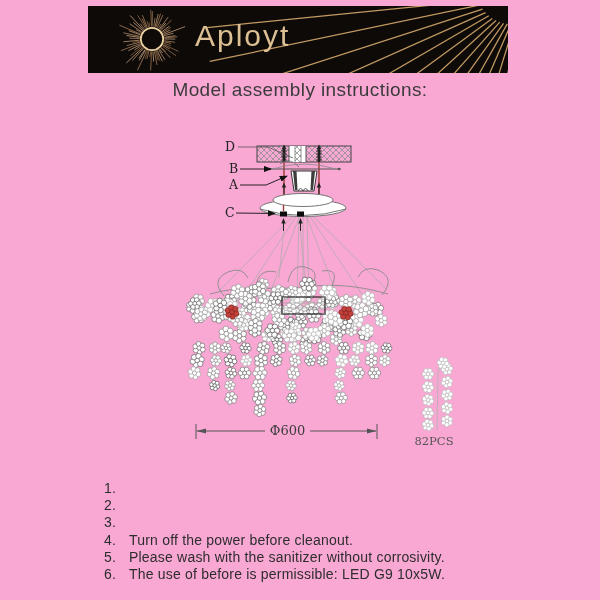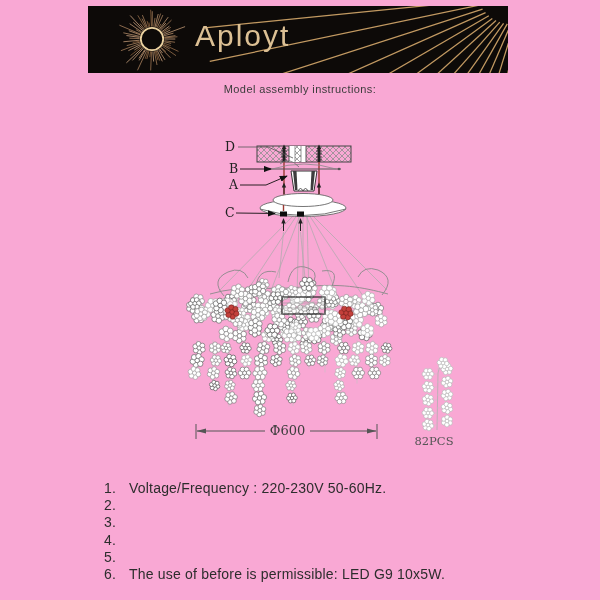--- a/index.html
+++ b/index.html
@@ -6,21 +6,21 @@
   .page{position:relative;width:600px;height:600px;background:#f9a8d4;overflow:hidden;
         font-family:"Liberation Sans",sans-serif;}
   
   .banner{position:absolute;left:88px;top:6px;width:420px;height:67px;
           background:#0d0a08;overflow:hidden;}
   .banner svg{position:absolute;left:0;top:0;}
   .brand{position:absolute;left:107px;top:13px;font-size:30px;letter-spacing:2px;
          color:#dcc094;font-family:"Liberation Sans",sans-serif;}
   
   .title-block{position:absolute;left:0;top:81px;width:600px;text-align:center;
-               font-size:11px;line-height:17.5px;color:#3b3b3b;letter-spacing:.4px;}
+               font-size:19px;line-height:17.5px;color:#3b3b3b;letter-spacing:.4px;}
   
   #diagram{position:absolute;left:0;top:0;width:600px;height:600px;}
   .lbl{font-family:"DejaVu Serif",serif;font-size:12.5px;fill:#222;}
   .dim{font-family:"DejaVu Serif",serif;font-size:13px;fill:#3d3d3d;}
   .pcs{font-family:"DejaVu Serif",serif;font-size:11.5px;fill:#555;}
   
   .instructions{position:absolute;left:104px;top:480px;width:450px;
                 font-size:14px;color:#2d2d2d;letter-spacing:.2px;}
   .ins-row{display:flex;line-height:17.2px;}
   .ins-num{width:25px;flex:none;}
@@ -1716,32 +1716,33 @@
             <circle cx="443" cy="363" r="1.8524999999999998" stroke="#b5b5b5" fill="#ffffff" stroke-width="0.65"></circle>
           </g>
         </g>
       <text class="pcs" x="434" y="445" text-anchor="middle">82PCS</text>
     </g>
   </svg>
 
   <div class="instructions" id="instructions">
       <div class="ins-row">
         <span class="ins-num">1.</span>
-        <span class="ins-text">Voltage/Frequency : 220-230V 50-60Hz.</span>
       </div>
       <div class="ins-row">
         <span class="ins-num">2.</span>
       </div>
       <div class="ins-row">
         <span class="ins-num">3.</span>
       </div>
       <div class="ins-row">
         <span class="ins-num">4.</span>
+        <span class="ins-text">Turn off the power before cleanout.</span>
       </div>
       <div class="ins-row">
         <span class="ins-num">5.</span>
+        <span class="ins-text">Please wash with the sanitizer without corrosivity.</span>
       </div>
       <div class="ins-row">
         <span class="ins-num">6.</span>
         <span class="ins-text">The use of before is permissible: LED G9 10x5W.</span>
       </div>
     </div>
 </div>
 
 </body></html>

